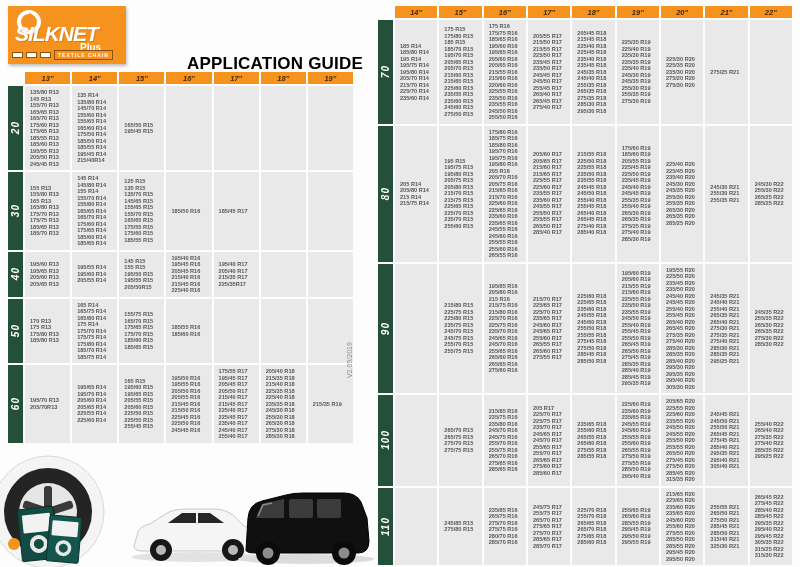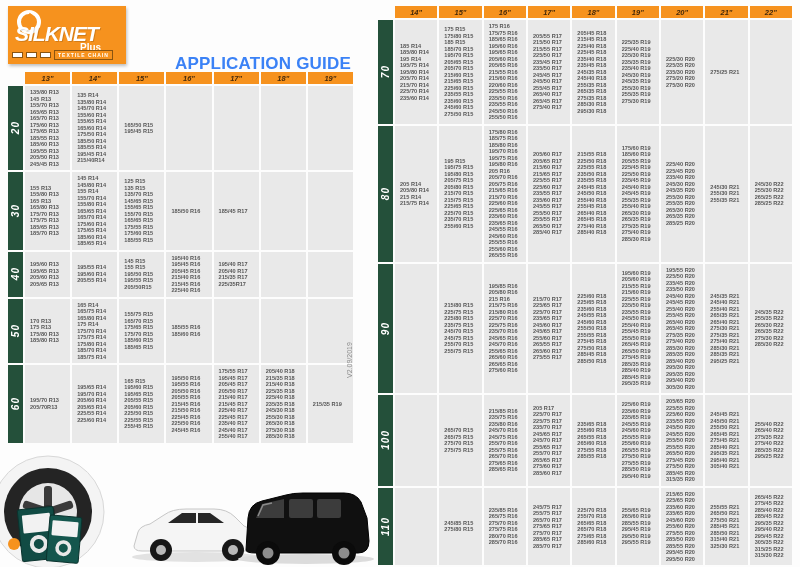--- a/index.html
+++ b/index.html
@@ -15,22 +15,22 @@
                font-style:italic;font-size:21px;letter-spacing:-1px;
                text-shadow:1px 1px 0 rgba(0,0,0,.15);}
   .logo .plus{position:absolute;left:72px;top:36px;color:#fff;
               font-weight:700;font-size:10px;}
   .logo .tagline-row{position:absolute;left:4px;bottom:4px;display:flex;align-items:center;gap:3px;}
   .logo .dash{width:9px;height:4px;background:#fff;border:1px solid #8a5410;}
   .logo .tagline{border:1px solid #8a5410;color:#fff;font-weight:700;font-size:5px;
                  letter-spacing:1px;padding:1px 3px;}
 
   
-  .title{position:absolute;left:148px;top:54px;width:203px;text-align:right;
-         font-size:17px;font-weight:800;color:#3b82f6;letter-spacing:.2px;}
+  .title{position:absolute;left:160px;top:54px;width:203px;text-align:right;
+         font-size:17px;font-weight:800;color:#000000;letter-spacing:.2px;}
   .version{position:absolute;left:346px;top:378px;width:90px;color:#8d8d8d;font-size:7px;
            transform:rotate(-90deg);transform-origin:0 0;text-align:left;}
 
   
   .tblwrap{position:absolute;}
   #left-table{left:8px;top:72px;width:345px;}
   #right-table{left:378px;top:6px;width:414px;}
   .tbl{display:grid;gap:2px;}
   .corner{background:transparent;}
   .hdr{background:#f6921e;color:#45290a;font-style:italic;font-weight:700;font-size:7.5px;

